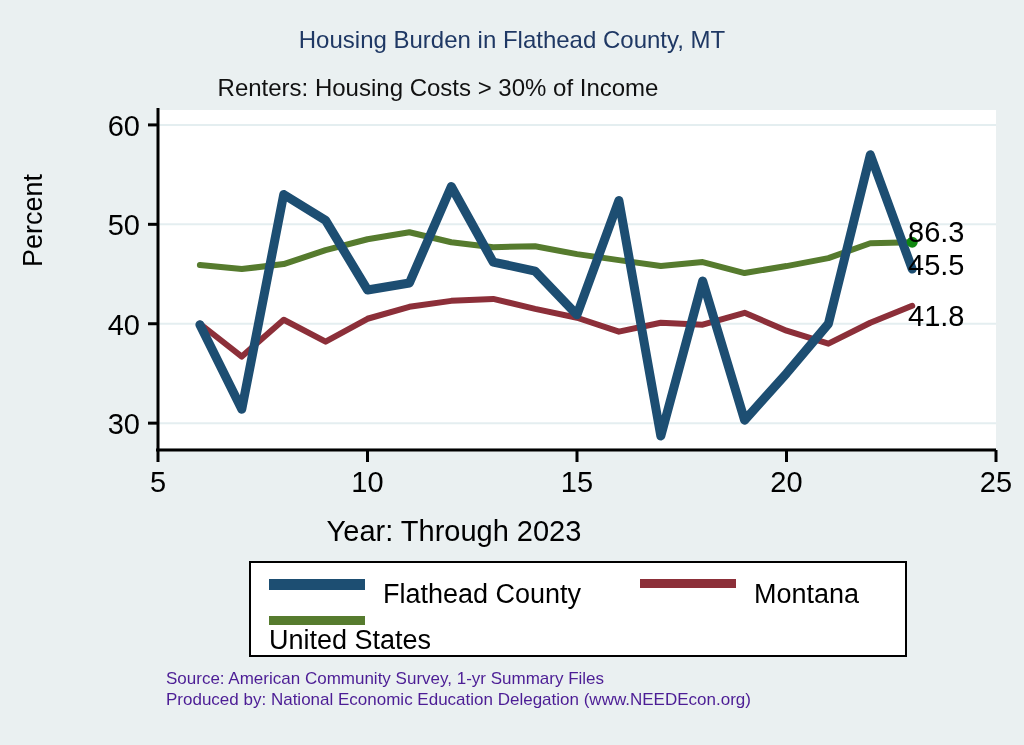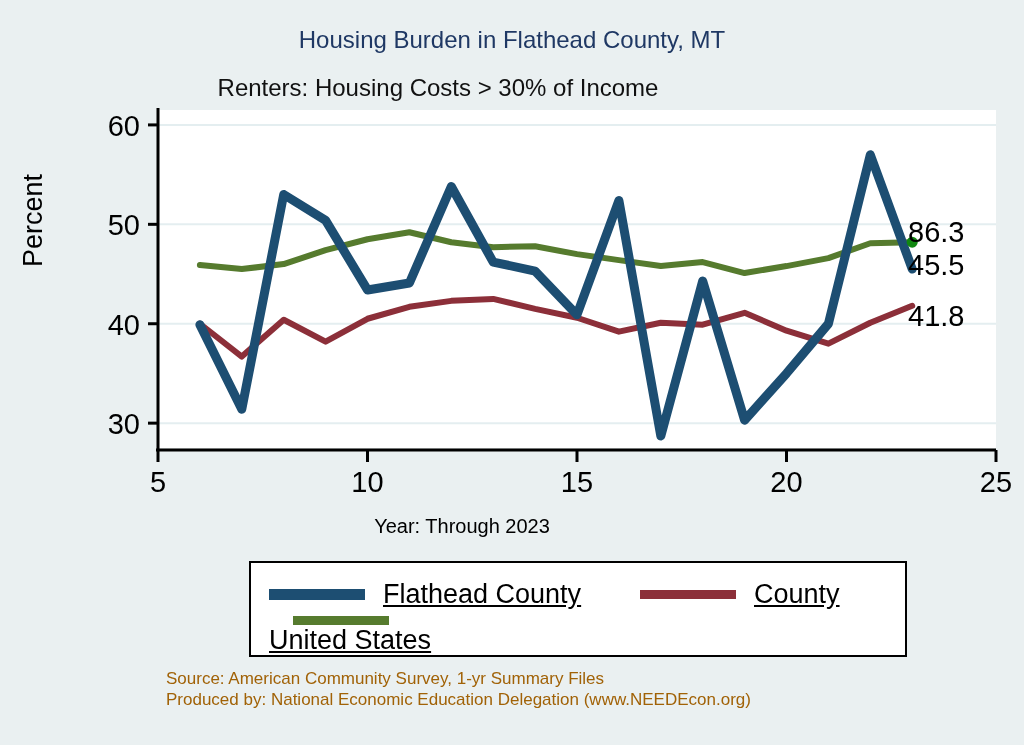--- a/index.html
+++ b/index.html
@@ -49,66 +49,64 @@
     color: #000;
     transform: rotate(-90deg);
     transform-origin: center center;
     font-family: "Liberation Sans", sans-serif;
   }
   .xlabel {
     position: absolute;
     left: 0; top: 515px;
     width: 908px;
     text-align: center;
-    font-size: 20px;
+    font-size: 29px;
     color: #000;
     font-family: "Liberation Sans", sans-serif;
-    margin-left: 8px;
   }
   #plotwrap {
     position: absolute;
     left: 0; top: 0;
     width: 1024px;
     height: 745px;
   }
   .legendbox {
     position: absolute;
     left: 249px;
     top: 561px;
     width: 658px;
     height: 96px;
     border: 2px solid #000;
     background: #ffffff;
     box-sizing: border-box;
   }
   .legend-row {
     position: absolute;
     display: flex;
-    align-items: center;
-    text-decoration: underline;
+    align-items: flex-start;
   }
   .legend-swatch {
     width: 96px;
     height: 9px;
     margin-right: 18px;
   }
   .legend-swatch.thick { height: 11px; }
   .legend-text {
     font-size: 27px;
     color: #000;
     font-family: "Liberation Sans", sans-serif;
     white-space: nowrap;
   }
   .source {
     position: absolute;
     left: 166px;
     top: 668px;
     font-size: 17px;
     line-height: 21px;
-    color: #a16207;
+    color: #4c1d95;
     font-family: "Liberation Sans", sans-serif;
     white-space: pre;
   }
   .endlabel {
     position: absolute;
     font-size: 29px;
     color: #000;
     font-family: "Liberation Sans", sans-serif;
     white-space: nowrap;
   }
@@ -174,21 +172,21 @@
   <div class="endlabel" style="left:908px; top:249px;">45.5</div>
   <div class="endlabel" style="left:908px; top:300px;">41.8</div>
 
   <div class="legendbox">
     <div class="legend-row" style="left:18px; top:16px;">
       <span class="legend-swatch thick" style="background:#1d4e72;"></span>
       <span class="legend-text">Flathead County</span>
     </div>
     <div class="legend-row" style="left:389px; top:16px;">
       <span class="legend-swatch" style="background:#8c2f39;"></span>
-      <span class="legend-text">County</span>
+      <span class="legend-text">Montana</span>
     </div>
     <div class="legend-row" style="left:18px; top:53px;flex-direction:column;">
       <span class="legend-swatch" style="background:#567b2e;"></span>
       <span class="legend-text">United States</span>
     </div>
   </div>
 
   <div class="source"><span>Source: American Community Survey, 1-yr Summary Files</span><br><span>Produced by: National Economic Education Delegation (www.NEEDEcon.org)</span></div>
 
 </div>

